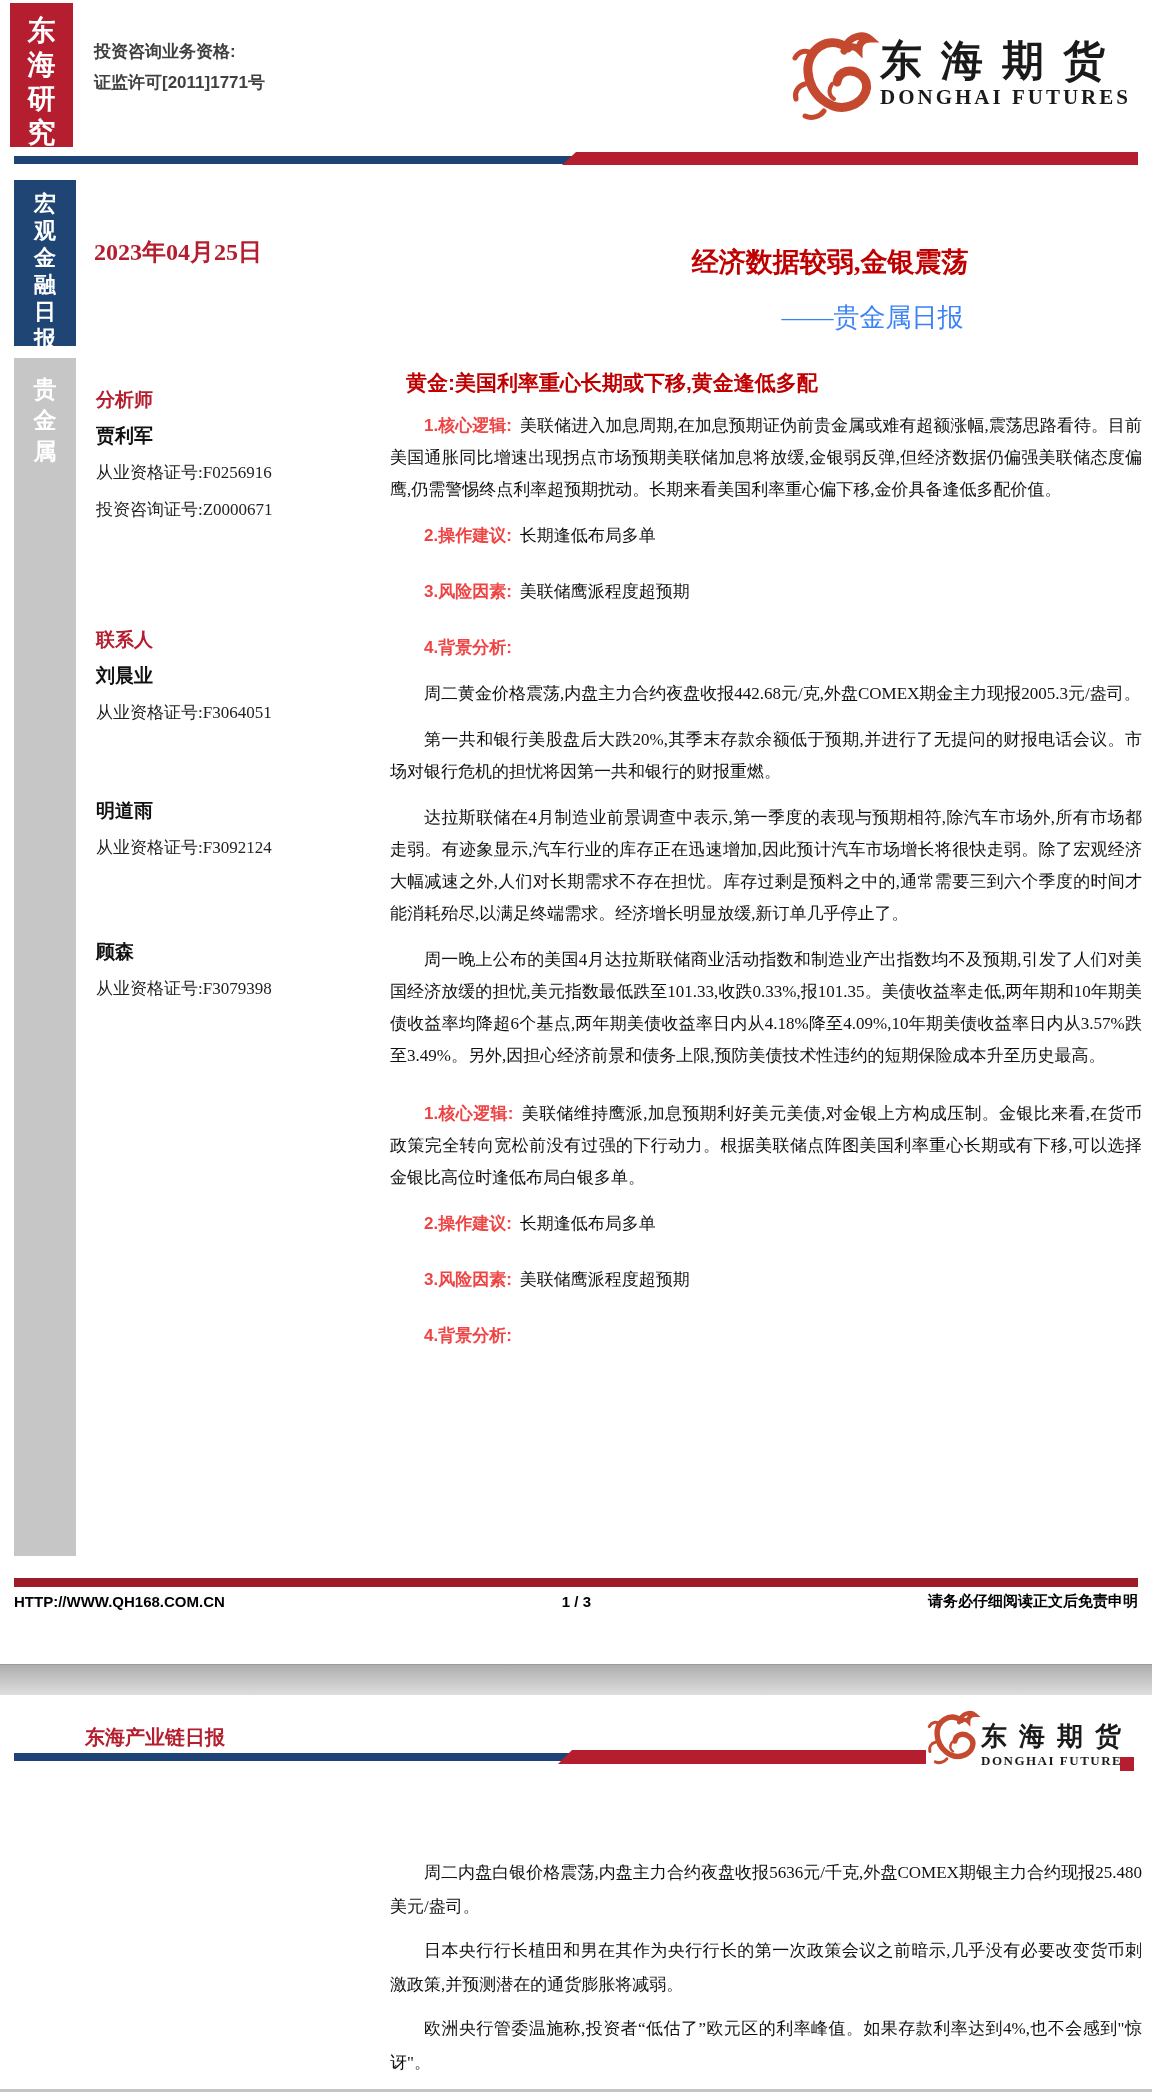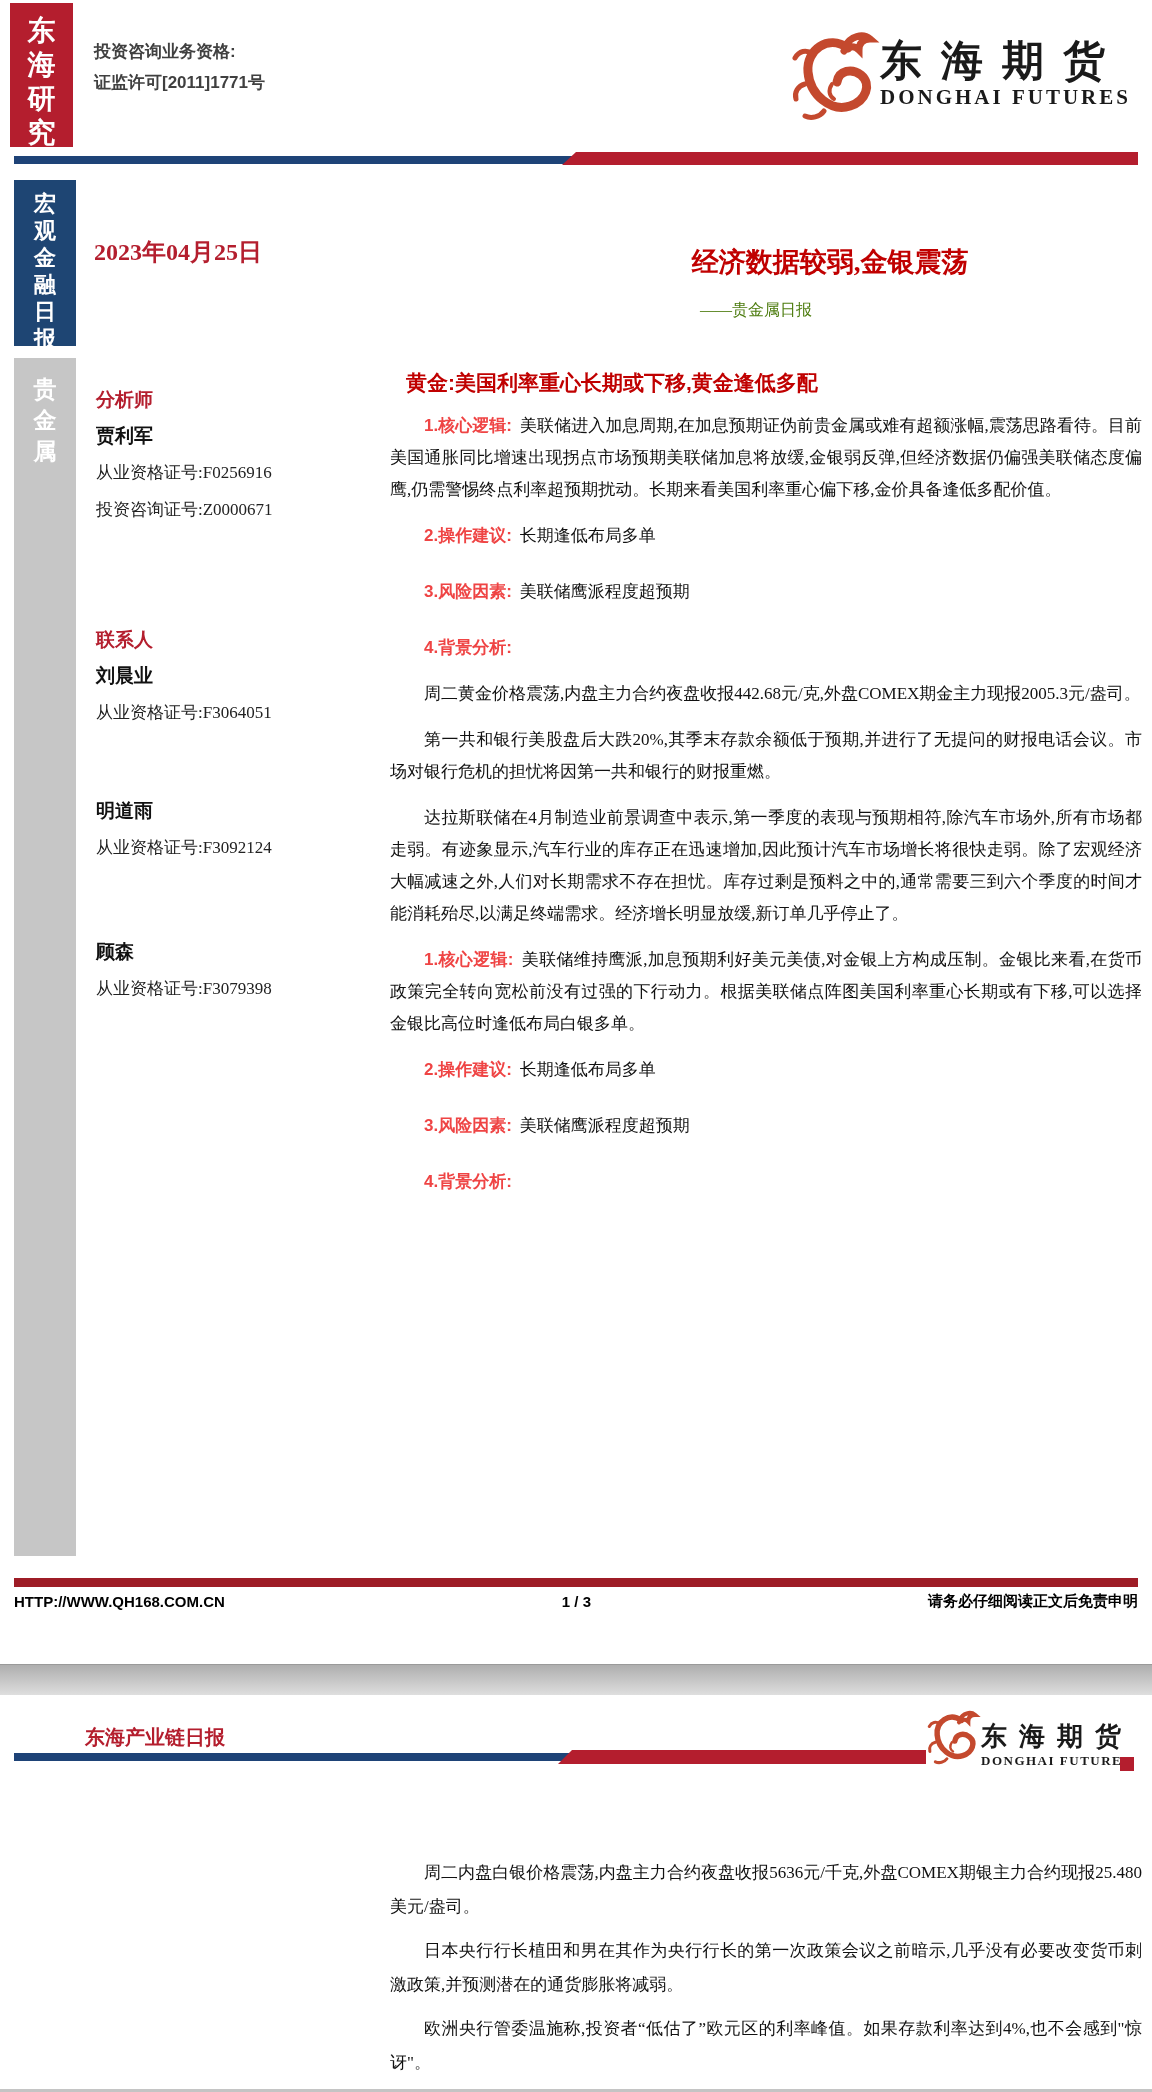--- a/index.html
+++ b/index.html
@@ -27,21 +27,21 @@
   .d1r{left:562px;top:152px;width:576px;height:13px;clip-path:polygon(14px 0,100% 0,100% 100%,0 100%);}
 
   .blue-box{left:14px;top:180px;width:62px;height:166px;background:#1e4573;}
   .blue-box .vtext{font-size:22px;line-height:27px;padding-top:2px;}
   .gray-bar{left:14px;top:358px;width:62px;height:1198px;background:#c6c6c6;}
   .gray-bar .vtext{font-size:23px;line-height:31px;padding-top:8px;}
 
   .date{left:94px;top:236px;font-size:24px;font-weight:bold;color:#b41e2e;}
   .title{left:420px;top:244px;width:720px;text-align:center;text-indent:100px;
          font-size:27px;font-weight:bold;color:#c00000;}
-  .subtitle{left:700px;top:300px;width:345px;text-align:left;font-size:16px;color:#4d7c0f;}
+  .subtitle{left:700px;top:300px;width:345px;text-align:center;font-size:26px;color:#3b82f6;}
 
   
   .team{left:96px;top:388px;width:292px;}
   .t-label{font-size:19px;font-weight:bold;color:#b41e2e;line-height:24px;}
   .t-name{font-size:19px;font-weight:bold;color:#111;line-height:24px;margin-top:12px;}
   .t-line{font-size:17px;color:#222;line-height:24px;margin-top:13px;}
   .contact-label{margin-top:106px;}
   .gap-md{margin-top:74px;}
   .gap-lg{margin-top:80px;}
 
@@ -142,20 +142,21 @@
     <div class="sec-h sans">黄金:美国利率重心长期或下移,黄金逢低多配</div>
 
     <p class="para"><b>1.核心逻辑:</b><span>美联储进入加息周期,在加息预期证伪前贵金属或难有超额涨幅,震荡思路看待。目前美国通胀同比增速出现拐点市场预期美联储加息将放缓,金银弱反弹,但经济数据仍偏强美联储态度偏鹰,仍需警惕终点利率超预期扰动。长期来看美国利率重心偏下移,金价具备逢低多配价值。</span></p>
     <p class="para item"><b>2.操作建议:</b><span>长期逢低布局多单</span></p>
     <p class="para item"><b>3.风险因素:</b><span>美联储鹰派程度超预期</span></p>
     <p class="para"><b>4.背景分析:</b></p>
 
     <p class="para">周二黄金价格震荡,内盘主力合约夜盘收报442.68元/克,外盘COMEX期金主力现报2005.3元/盎司。</p>
     <p class="para">第一共和银行美股盘后大跌20%,其季末存款余额低于预期,并进行了无提问的财报电话会议。市场对银行危机的担忧将因第一共和银行的财报重燃。</p>
     <p class="para">达拉斯联储在4月制造业前景调查中表示,第一季度的表现与预期相符,除汽车市场外,所有市场都走弱。有迹象显示,汽车行业的库存正在迅速增加,因此预计汽车市场增长将很快走弱。除了宏观经济大幅减速之外,人们对长期需求不存在担忧。库存过剩是预料之中的,通常需要三到六个季度的时间才能消耗殆尽,以满足终端需求。经济增长明显放缓,新订单几乎停止了。</p>
+    <p class="para" style="margin-bottom:26px;">周一晚上公布的美国4月达拉斯联储商业活动指数和制造业产出指数均不及预期,引发了人们对美国经济放缓的担忧,美元指数最低跌至101.33,收跌0.33%,报101.35。美债收益率走低,两年期和10年期美债收益率均降超6个基点,两年期美债收益率日内从4.18%降至4.09%,10年期美债收益率日内从3.57%跌至3.49%。另外,因担心经济前景和债务上限,预防美债技术性违约的短期保险成本升至历史最高。</p>
 
     <p class="para"><b>1.核心逻辑:</b><span>美联储维持鹰派,加息预期利好美元美债,对金银上方构成压制。金银比来看,在货币政策完全转向宽松前没有过强的下行动力。根据美联储点阵图美国利率重心长期或有下移,可以选择金银比高位时逢低布局白银多单。</span></p>
     <p class="para item"><b>2.操作建议:</b><span>长期逢低布局多单</span></p>
     <p class="para item"><b>3.风险因素:</b><span>美联储鹰派程度超预期</span></p>
     <p class="para"><b>4.背景分析:</b></p>
   </div>
 
   <div class="abs footer-bar"></div>
   <div class="abs footer-row sans">
     <span>HTTP://WWW.QH168.COM.CN</span>

